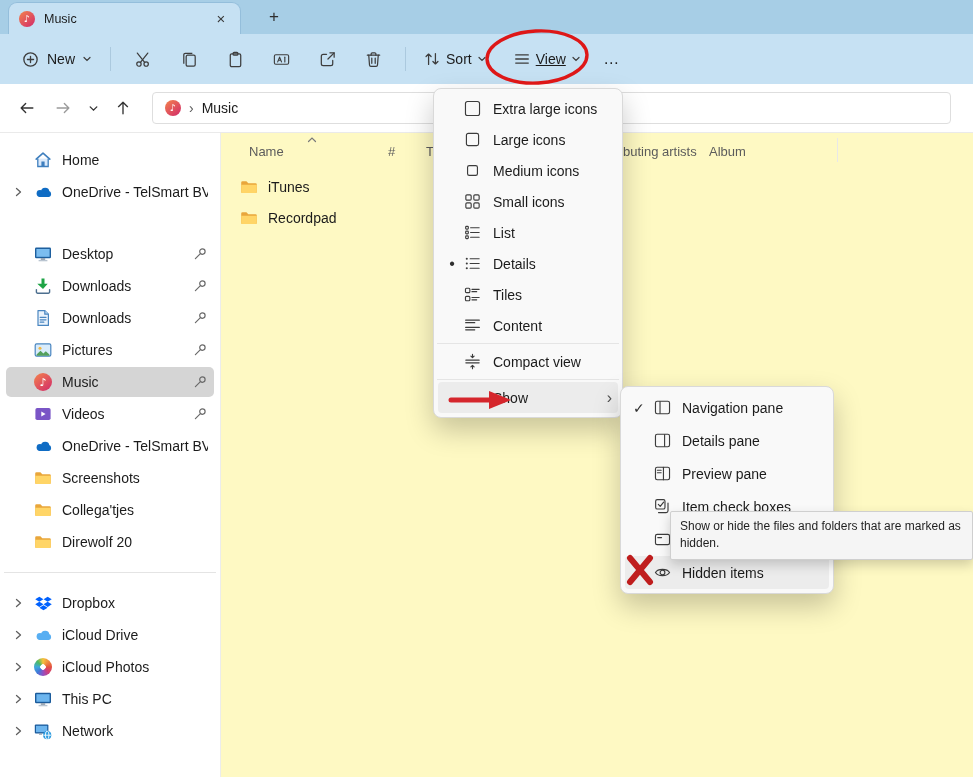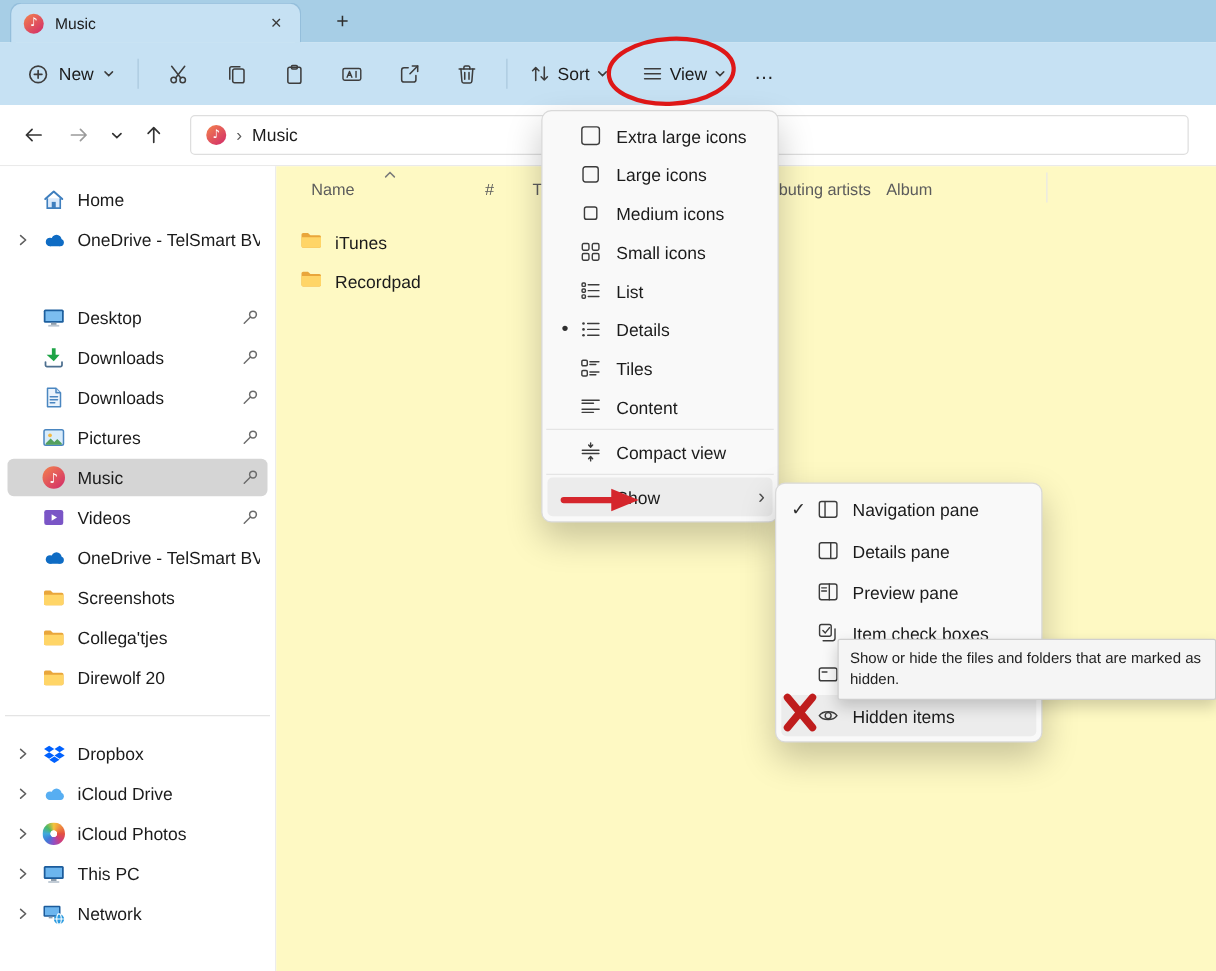--- a/index.html
+++ b/index.html
@@ -14,21 +14,21 @@
   .tab{position:absolute;left:8px;top:2px;width:233px;height:32px;background:#c6e1f3;border:1px solid #94bedb;border-bottom:none;border-radius:9px 9px 0 0;display:flex;align-items:center;gap:9px;padding:0 10px;}
   .tab-title{font-size:12.5px;flex:1;}
   .tab-close{font-size:15px;color:#3a3a3a;width:18px;text-align:center;border-radius:4px;}
   .new-tab{position:absolute;left:262px;top:6px;width:24px;height:22px;display:flex;align-items:center;justify-content:center;font-size:17px;color:#2e2e2e;}
 
   
   .toolbar{position:absolute;top:34px;left:0;right:0;height:50px;background:#c6e1f3;display:flex;align-items:center;padding-left:12px;}
   .tb-new{display:flex;align-items:center;gap:7px;height:36px;padding:0 9px;border-radius:5px;font-size:14px;}
   .tb-btn{width:38px;height:36px;display:flex;align-items:center;justify-content:center;border-radius:5px;margin:0 4px;}
   .tb-txt{display:flex;align-items:center;gap:5px;height:36px;padding:0 8px;border-radius:5px;font-size:14px;}
-  .tb-txt.view{margin-left:10px;}
+  .tb-txt.view{margin-left:10px;text-decoration:underline;}
   .tb-sep{width:1px;height:24px;background:#8fb2c9;opacity:.5;margin:0 9px;}
   .more{font-size:16px;letter-spacing:1px;color:#222;}
 
   
   .navbar{position:absolute;top:84px;left:0;right:0;height:49px;background:#fff;border-bottom:1px solid #eaeaea;display:flex;align-items:center;padding-left:10px;gap:2px;}
   .nav-btn{width:34px;height:34px;display:flex;align-items:center;justify-content:center;border-radius:5px;}
   .nav-btn.small{width:22px;}
   .address-bar{flex:1;height:32px;margin:0 22px 0 10px;border:1px solid #dedede;border-radius:4px;background:#fff;display:flex;align-items:center;gap:8px;padding:0 12px;font-size:14px;}
   .crumb-sep{color:#5a5a5a;font-size:14px;}
 
@@ -48,21 +48,21 @@
   .list-header{position:relative;height:36px;font-size:13px;color:#5c5c5c;}
   .col{position:absolute;top:11px;white-space:nowrap;}
   .col-name{left:28px;}
   .sort-caret{position:absolute;left:86px;top:3px;}
   .col-number{left:167px;}
   .col-title{left:205px;}
   .col-contrib{left:402px;}
   .col-album{left:488px;}
   .col-sep{position:absolute;left:616px;top:5px;width:1px;height:24px;background:#e8e8e8;}
   .file-rows{position:absolute;top:38px;left:0;right:0;}
-  .file-row{display:flex;align-items:flex-end;height:31px;padding-left:18px;gap:9px;font-size:14px;}
+  .file-row{display:flex;align-items:center;height:31px;padding-left:18px;gap:9px;font-size:14px;}
 
   
   .menu{position:absolute;background:#f9f9f9;border:1px solid #d9d9d9;border-radius:8px;box-shadow:0 12px 28px rgba(0,0,0,.22);padding:4px 0;}
   .view-menu{left:433px;top:88px;width:190px;z-index:20;}
   .menu-item{display:flex;align-items:center;height:31px;margin:0 4px;padding:0 6px;border-radius:4px;font-size:14px;}
   .mi-gutter{width:16px;text-align:center;color:#2f2f2f;font-size:16px;line-height:1;flex:0 0 auto;}
   .mi-icon{width:19px;height:19px;margin:0 11px 0 3px;display:flex;align-items:center;justify-content:center;flex:0 0 auto;}
   .mi-label{flex:1;white-space:nowrap;}
   .hovered{background:#ececec;}
   .menu-sep{height:1px;background:#e5e5e5;margin:2px 3px;}

